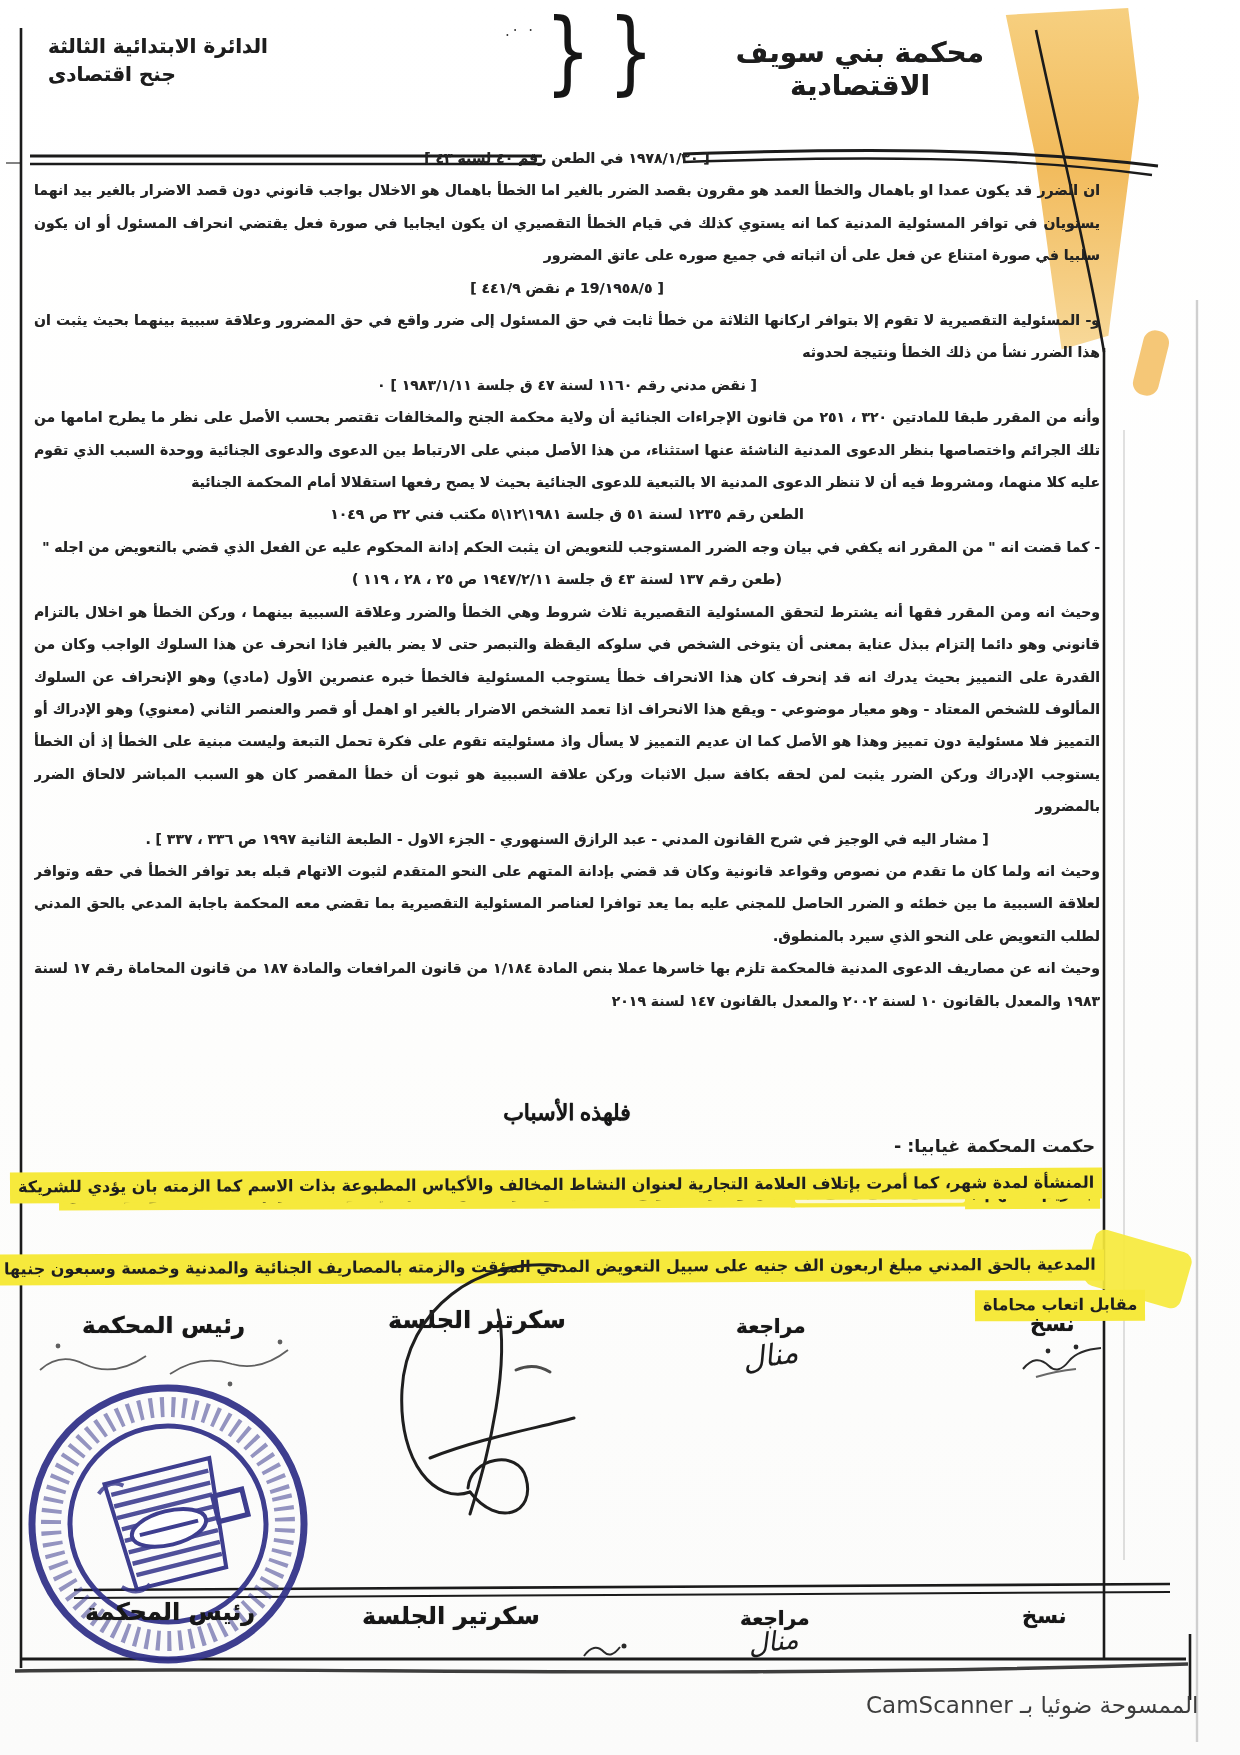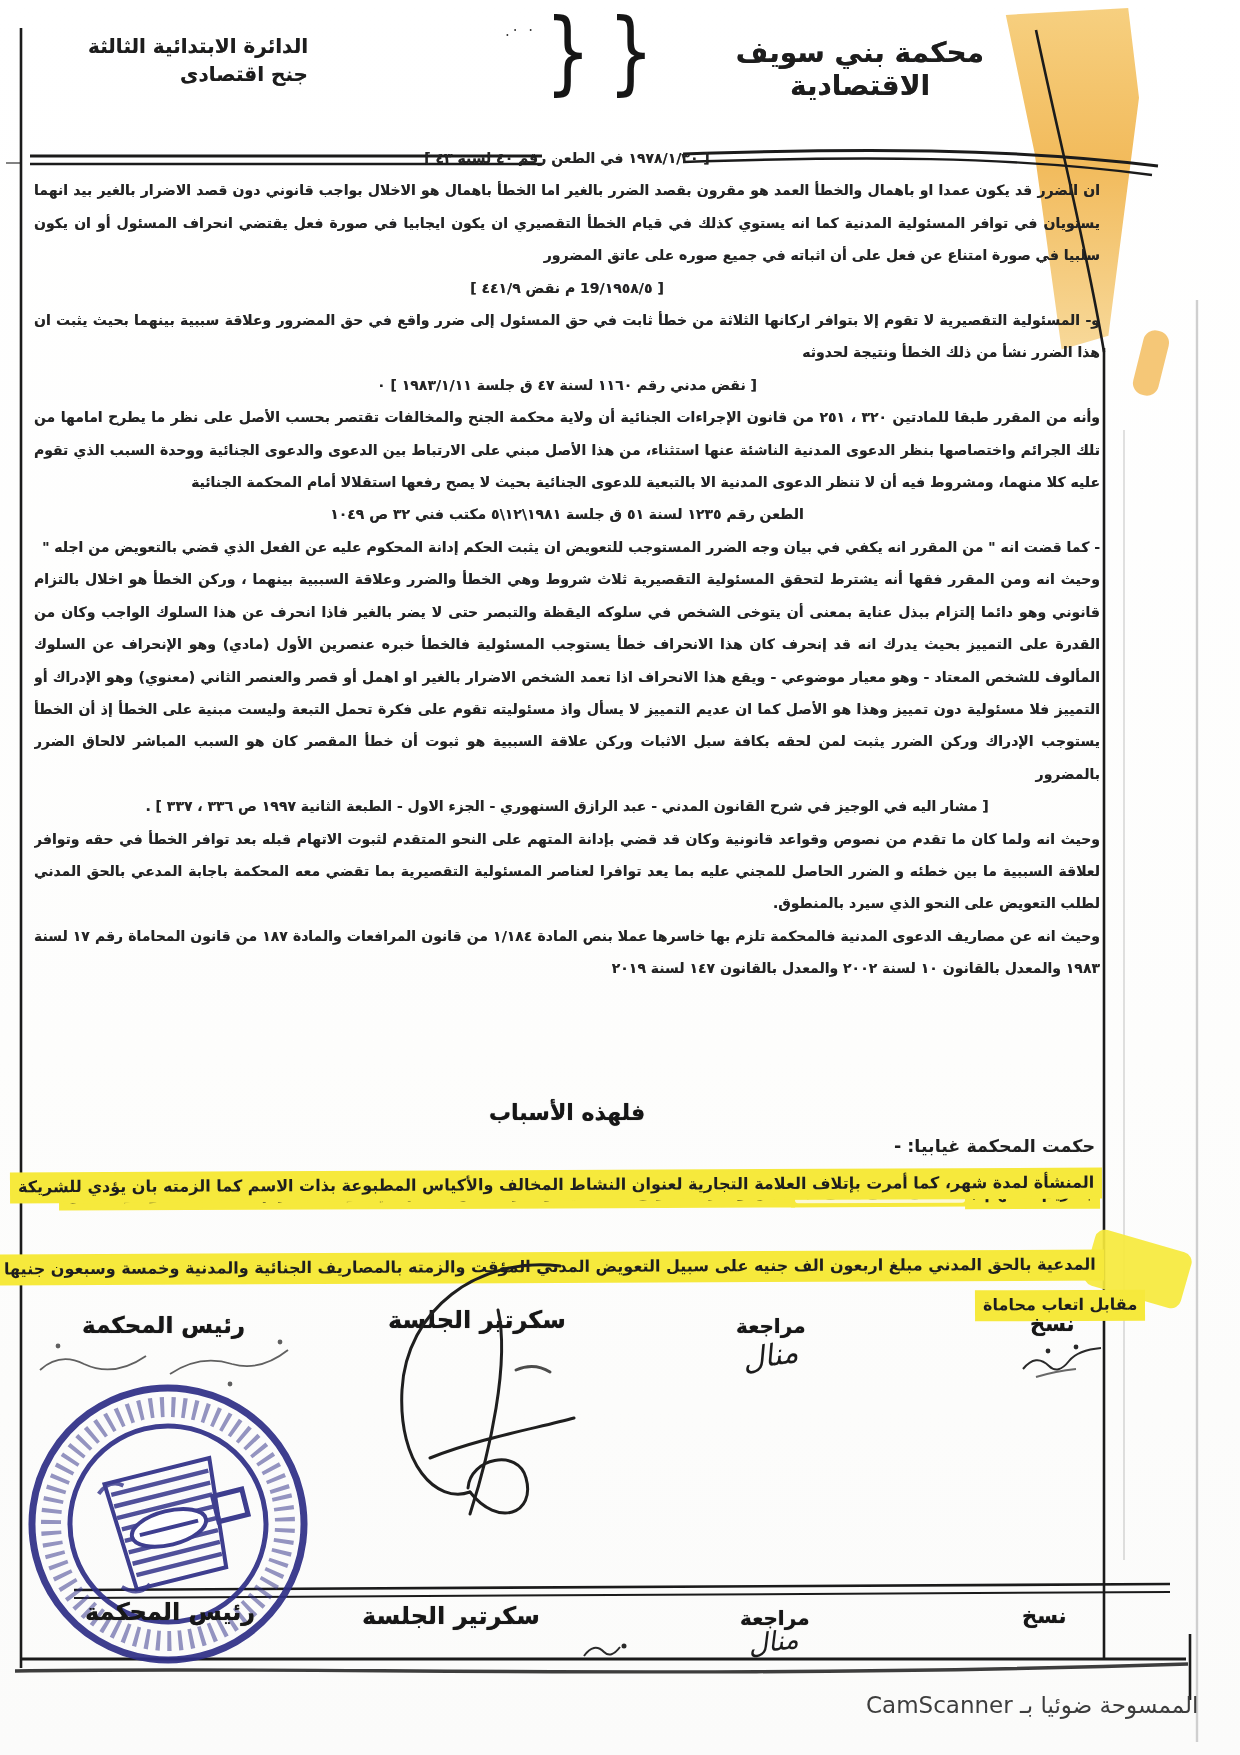--- a/index.html
+++ b/index.html
@@ -5,21 +5,21 @@
   html,body{margin:0;padding:0;background:#ffffff;}
   .page{
     position:relative; width:1240px; height:1755px; overflow:hidden;
     background:linear-gradient(180deg,#ffffff 0%,#fdfdfc 60%,#fbfbfa 100%);
     font-family:"DejaVu Sans",sans-serif; color:#222; direction:rtl;
   }
   .abs{position:absolute;}
   
   .court-name{top:36px; left:700px; width:320px; text-align:center;
     font-size:28px; font-weight:700; color:#1d1d1d; text-shadow:0 0 .6px rgba(0,0,0,.65);}
-  .circuit{top:34px; left:48px; width:260px; text-align:right; color:#1d1d1d;}
+  .circuit{top:34px; left:48px; width:260px; text-align:left; color:#1d1d1d;}
   .circuit .l1{font-size:20px; font-weight:700; text-shadow:0 0 .5px rgba(0,0,0,.6);}
   .circuit .l2{font-size:20px; font-weight:700; margin-top:4px; text-shadow:0 0 .5px rgba(0,0,0,.6);}
   .brace{top:16px; font-size:72px; font-weight:400; color:#161616; line-height:1; transform:scaleY(1.25);}
   .brace.b1{left:545px;}
   .brace.b2{left:608px;}
   .ink-dots{top:22px; left:505px; font-size:15px; color:#3c3c3c; letter-spacing:3px;}
   
   .orange-wedge{top:8px; left:995px; width:180px; height:345px;
     background:linear-gradient(180deg,#f6cd79 0%,#f1b753 45%,#f3c express 70%,#f7d795 100%);
     background:linear-gradient(180deg,#f6cd79 0%,#f1b753 45%,#f7d795 100%);
@@ -29,21 +29,21 @@
     border-radius:12px; transform:rotate(14deg); opacity:.85;}
   
   .content{top:142px; left:34px; width:1066px; height:956px; overflow:hidden;
     font-size:14px; line-height:32.4px; font-weight:700; color:#242424;
     text-shadow:0 0 .5px rgba(0,0,0,.55);}
   .content p{margin:0; padding:0;}
   .content p.j{text-align:justify; text-align-last:right;}
   .content p.c{text-align:center;}
   
   .ruling-heading{top:1100px; left:34px; width:1066px; text-align:center;
-    font-size:22px; font-weight:800; color:#161616; text-shadow:0 0 .7px rgba(0,0,0,.8);}
+    font-size:22px; font-weight:800; color:#161616; text-shadow:0 0 .7px rgba(0,0,0,.8);font-family:Liberation Serif, serif;}
   .ruling-intro{top:1136px; right:145px; font-size:17.5px; font-weight:700; color:#202020;}
   .vline{white-space:nowrap; font-size:16px; font-weight:700; color:#1e1e1e;}
   .v1{top:1180px; right:142px;}
   .v2{top:1172px; right:140px;}
   .v3{top:1254px; right:138px;}
   .v4{top:1292px; right:97px;}
   .mark{background:#f6e93c; padding:3px 6px 5px; display:inline-block; transform:rotate(-.25deg);
     box-shadow:0 0 0 2px #f6e93c;}
   .scribble-wrap{padding:0 2px 2px; vertical-align:middle;}
   .scribble-wrap svg{display:block; background:rgba(253,252,242,.85); border-radius:3px;}
@@ -99,20 +99,21 @@
 
   <div class="abs content">
     <p class="c">[ ١٩٧٨/١/٣٠ في الطعن رقم ٤٠ لسنة ٤٣ ]</p>
     <p class="j">ان الضرر قد يكون عمدا او باهمال والخطأ العمد هو مقرون بقصد الضرر بالغير اما الخطأ باهمال هو الاخلال بواجب قانوني دون قصد الاضرار بالغير بيد انهما يستويان في توافر المسئولية المدنية كما انه يستوي كذلك في قيام الخطأ التقصيري ان يكون ايجابيا في صورة فعل يقتضي انحراف المسئول أو ان يكون سلبيا في صورة امتناع عن فعل على أن اثباته في جميع صوره على عاتق المضرور</p>
     <p class="c">[ ١٩٥٨/٥/19 م نقض ٤٤١/٩ ]</p>
     <p class="j">و- المسئولية التقصيرية لا تقوم إلا بتوافر اركانها الثلاثة من خطأ ثابت في حق المسئول إلى ضرر واقع في حق المضرور وعلاقة سببية بينهما بحيث يثبت ان هذا الضرر نشأ من ذلك الخطأ ونتيجة لحدوثه</p>
     <p class="c">[ نقض مدني رقم ١١٦٠ لسنة ٤٧ ق جلسة ١٩٨٣/١/١١ ] ٠</p>
     <p class="j">وأنه من المقرر طبقا للمادتين ٣٢٠ ، ٢٥١ من قانون الإجراءات الجنائية أن ولاية محكمة الجنح والمخالفات تقتصر بحسب الأصل على نظر ما يطرح امامها من تلك الجرائم واختصاصها بنظر الدعوى المدنية الناشئة عنها استثناء، من هذا الأصل مبني على الارتباط بين الدعوى والدعوى الجنائية ووحدة السبب الذي تقوم عليه كلا منهما، ومشروط فيه أن لا تنظر الدعوى المدنية الا بالتبعية للدعوى الجنائية بحيث لا يصح رفعها استقلالا أمام المحكمة الجنائية</p>
     <p class="c">الطعن رقم ١٢٣٥ لسنة ٥١ ق جلسة ١٩٨١\١٢\٥ مكتب فني ٣٢ ص ١٠٤٩</p>
     <p class="j">- كما قضت انه " من المقرر انه يكفي في بيان وجه الضرر المستوجب للتعويض ان يثبت الحكم إدانة المحكوم عليه عن الفعل الذي قضي بالتعويض من اجله "</p>
+    <p class="c">(طعن رقم ١٣٧ لسنة ٤٣ ق جلسة ١٩٤٧/٢/١١ ص ٢٥ ، ٢٨ ، ١١٩ )</p>
     <p class="j">وحيث انه ومن المقرر فقها أنه يشترط لتحقق المسئولية التقصيرية ثلاث شروط وهي الخطأ والضرر وعلاقة السببية بينهما ، وركن الخطأ هو اخلال بالتزام قانوني وهو دائما إلتزام ببذل عناية بمعنى أن يتوخى الشخص في سلوكه اليقظة والتبصر حتى لا يضر بالغير فاذا انحرف عن هذا السلوك الواجب وكان من القدرة على التمييز بحيث يدرك انه قد إنحرف كان هذا الانحراف خطأ يستوجب المسئولية فالخطأ خبره عنصرين الأول (مادي) وهو الإنحراف عن السلوك المألوف للشخص المعتاد - وهو معيار موضوعي - ويقع هذا الانحراف اذا تعمد الشخص الاضرار بالغير او اهمل أو قصر والعنصر الثاني (معنوي) وهو الإدراك أو التمييز فلا مسئولية دون تمييز وهذا هو الأصل كما ان عديم التمييز لا يسأل واذ مسئوليته تقوم على فكرة تحمل التبعة وليست مبنية على الخطأ إذ أن الخطأ يستوجب الإدراك وركن الضرر يثبت لمن لحقه بكافة سبل الاثبات وركن علاقة السببية هو ثبوت أن خطأ المقصر كان هو السبب المباشر لالحاق الضرر بالمضرور</p>
     <p class="c">[ مشار اليه في الوجيز في شرح القانون المدني - عبد الرازق السنهوري - الجزء الاول - الطبعة الثانية ١٩٩٧ ص ٣٣٦ ، ٣٣٧ ] .</p>
     <p class="j">وحيث انه ولما كان ما تقدم من نصوص وقواعد قانونية وكان قد قضي بإدانة المتهم على النحو المتقدم لثبوت الاتهام قبله بعد توافر الخطأ في حقه وتوافر لعلاقة السببية ما بين خطئه و الضرر الحاصل للمجني عليه بما يعد توافرا لعناصر المسئولية التقصيرية بما تقضي معه المحكمة باجابة المدعي بالحق المدني لطلب التعويض على النحو الذي سيرد بالمنطوق.</p>
     <p class="j">وحيث انه عن مصاريف الدعوى المدنية فالمحكمة تلزم بها خاسرها عملا بنص المادة ١/١٨٤ من قانون المرافعات والمادة ١٨٧ من قانون المحاماة رقم ١٧ لسنة ١٩٨٣ والمعدل بالقانون ١٠ لسنة ٢٠٠٢ والمعدل بالقانون ١٤٧ لسنة ٢٠١٩</p>
   </div>
 
   <div class="abs ruling-heading">فلهذه الأسباب</div>
   <div class="abs ruling-intro">حكمت المحكمة غيابيا: -</div>
 
   <div class="abs swash"></div>

